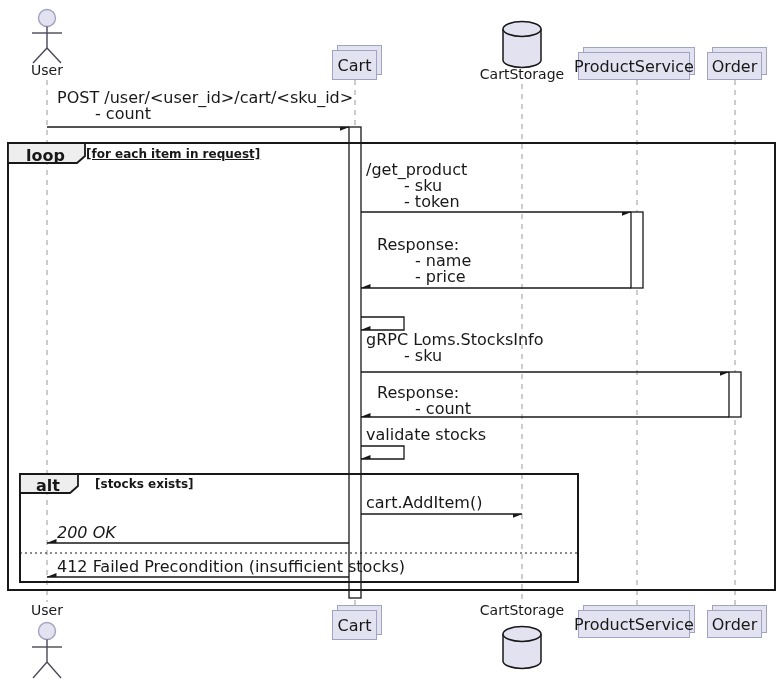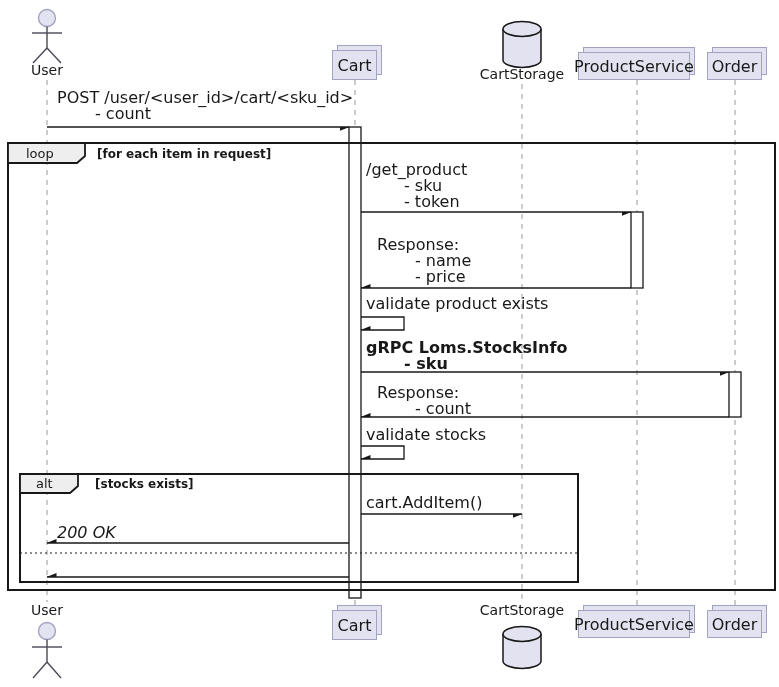--- a/index.html
+++ b/index.html
@@ -25,21 +25,21 @@
   .layer{position:absolute;left:0;top:0;width:100%;height:100%;z-index:2;}
   .participant{position:absolute;}
   .p-back{position:absolute;left:5px;top:-5px;width:100%;height:100%;
     background:var(--pfill);border:1px solid var(--pborder);box-sizing:border-box;}
   .p-front{position:absolute;left:0;top:0;width:100%;height:100%;
     background:var(--pfill);border:1px solid var(--pborder);box-sizing:border-box;
     display:flex;align-items:center;justify-content:center;font-size:16px;}
   .plabel{position:absolute;font-size:14px;transform:translateX(-50%);white-space:nowrap;}
   .msg{position:absolute;font-size:16px;line-height:16px;white-space:nowrap;}
   .msg .indent{margin-left:38px;}
-  .frame-keyword{position:absolute;font-weight:normal;font-size:13px;}
+  .frame-keyword{position:absolute;font-weight:bold;font-size:16px;}
   .frame-cond{position:absolute;font-weight:bold;font-size:12px;}
 </style>
 </head>
 <body>
 
 <div class="diagram">
 
   <svg width="779" height="687" viewBox="0 0 779 687">
     <defs>
       <marker id="arr" markerUnits="userSpaceOnUse" markerWidth="12" markerHeight="10" refX="9.5" refY="0" orient="auto">
@@ -127,46 +127,43 @@
     </div>
 
     <div class="participant" style="left:707px;top:52px;width:55px;height:28px;">
       <div class="p-back"></div>
       <div class="p-front">
           <span>Order</span>
         </div>
     </div>
 
     <div class="frame-keyword" style="left:26px;top:146px;">loop</div>
-    <div class="frame-cond" style="left:97px;top:147px;">[for each item in request]</div>
+    <div class="frame-cond" style="left:86px;top:147px;text-decoration:underline;">[for each item in request]</div>
     <div class="frame-keyword" style="left:36px;top:476px;">alt</div>
     <div class="frame-cond" style="left:95px;top:477px;">[stocks exists]</div>
 
     <div class="msg" style="left:57px;top:90px;">
       <div>POST /user/&lt;user_id&gt;/cart/&lt;sku_id&gt;</div>
       <div class="indent">- count</div>
     </div>
 
     <div class="msg" style="left:366px;top:162px;">
       <div>/get_product</div>
       <div class="indent">- sku</div>
       <div class="indent">- token</div>
     </div>
 
     <div class="msg" style="left:377px;top:237px;">
       <div>Response:</div>
       <div class="indent">- name</div>
       <div class="indent">- price</div>
     </div>
 
-    <div class="msg" style="left:366px;top:296px;">
-      <div>validate product exists</div>
-    </div>
-
-    <div class="msg" style="left:366px;top:340px;font-weight:bold;">
+
+    <div class="msg" style="left:366px;top:332px;">
       <div>gRPC Loms.StocksInfo</div>
       <div class="indent">- sku</div>
     </div>
 
     <div class="msg" style="left:377px;top:385px;">
       <div>Response:</div>
       <div class="indent">- count</div>
     </div>
 
     <div class="msg" style="left:366px;top:427px;">
@@ -174,20 +171,23 @@
     </div>
 
     <div class="msg" style="left:366px;top:495px;">
       <div>cart.AddItem()</div>
     </div>
 
     <div class="msg" style="left:57px;top:525px;font-style:italic;">
       <div>200 OK</div>
     </div>
 
+    <div class="msg" style="left:57px;top:559px;">
+      <div>412 Failed Precondition (insufficient stocks)</div>
+    </div>
 
     <div class="plabel" style="left:47px;top:602px;">User</div>
 
     <div class="participant" style="left:332px;top:610px;width:45px;height:30px;">
       <div class="p-back"></div>
       <div class="p-front">
           <span>Cart</span>
         </div>
     </div>
 

